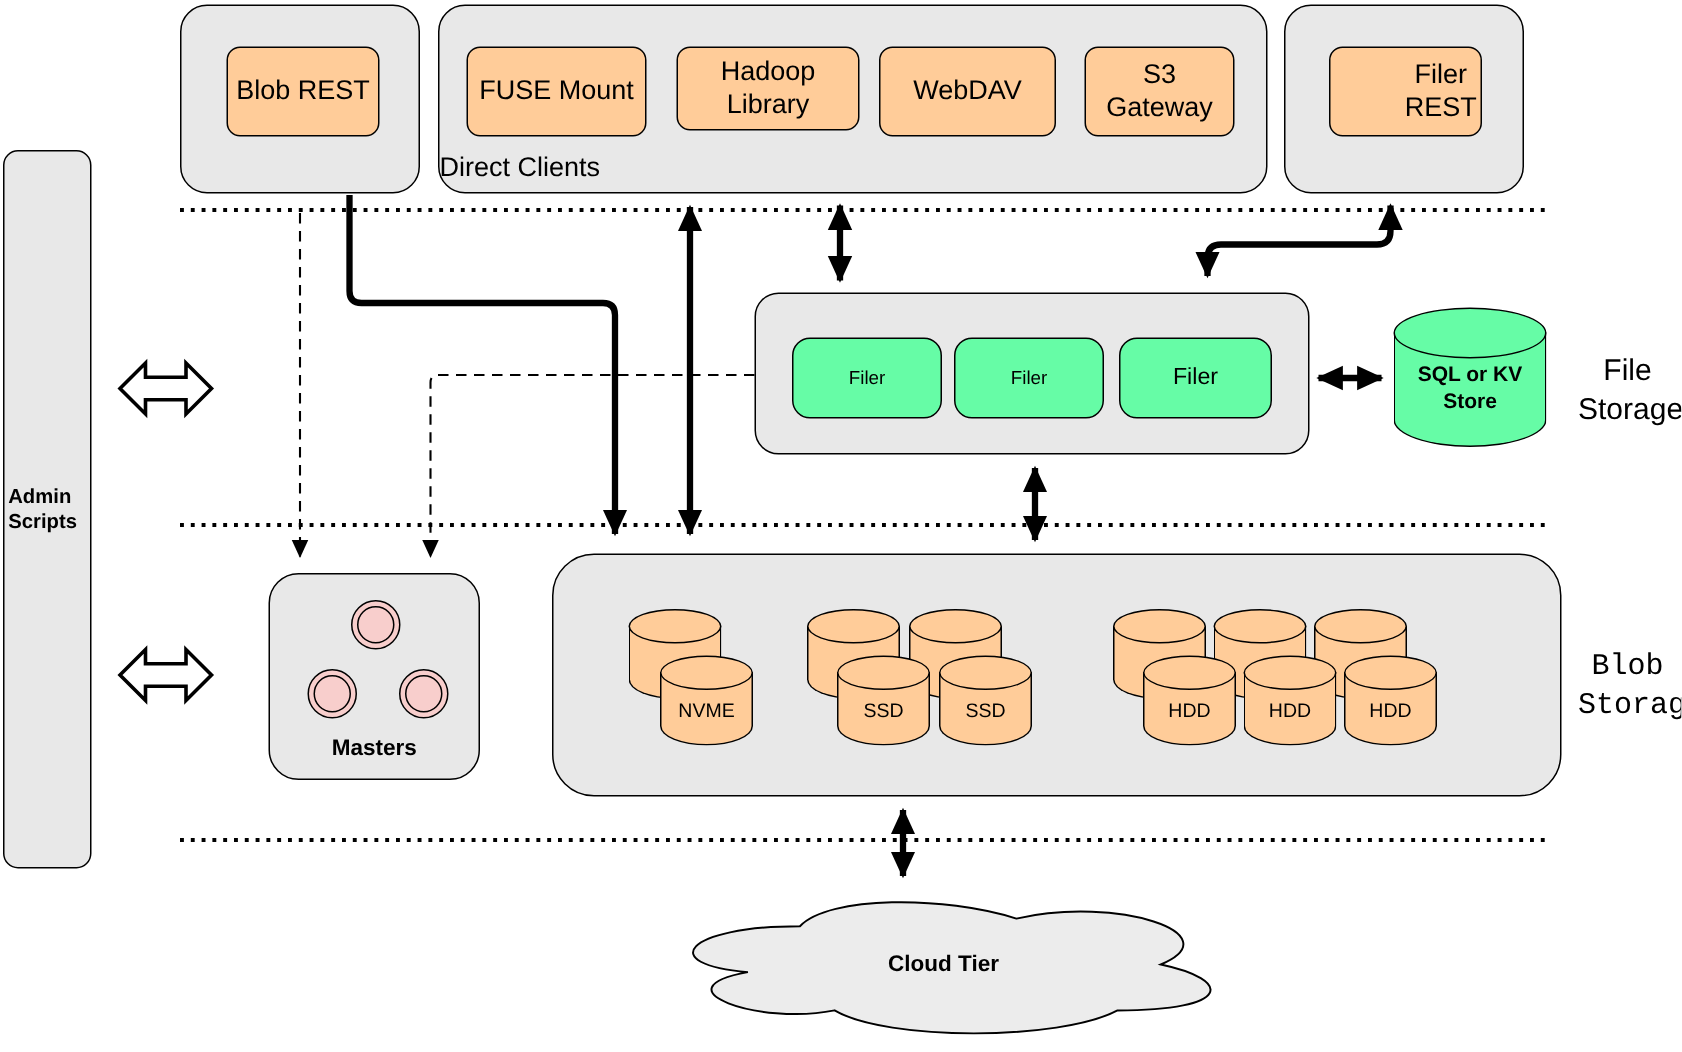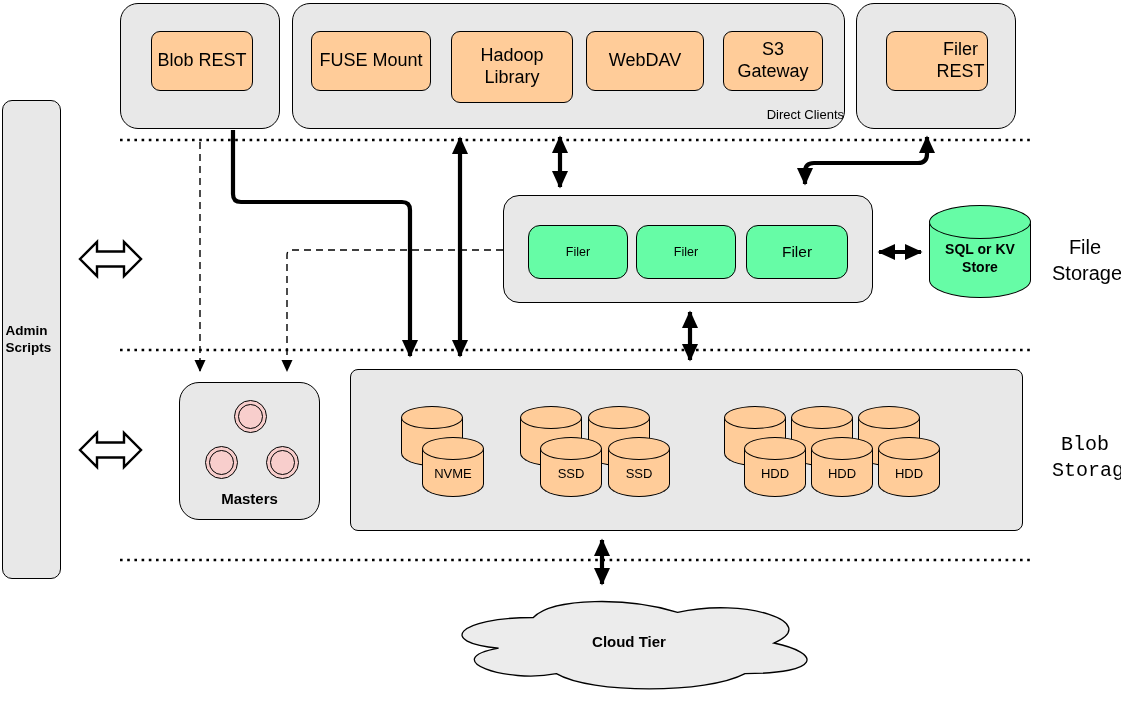--- a/index.html
+++ b/index.html
@@ -14,21 +14,21 @@
   .node{
     position:absolute;box-sizing:border-box;border:1.3px solid #000;border-radius:9px;
     display:flex;align-items:center;justify-content:center;text-align:center;
     font-size:18px;line-height:1.2;
   }
   .orange{background:var(--box_orange);}
   .green{background:var(--box_green);border-radius:12px;}
   .filer-sm{font-size:12.5px;}
   .filer-lg{font-size:15.5px;}
   .group-caption{
-    position:absolute;left:0;right:0;bottom:6px;text-align:right;font-size:13px;
+    position:absolute;left:0;right:0;bottom:6px;text-align:left;font-size:18px;
   }
   .section-label{
     position:absolute;width:66px;text-align:center;font-size:20px;line-height:1.3;
   }
   
   #admin-bar{
     position:absolute;left:2px;top:100px;width:59px;height:479px;box-sizing:border-box;
     background:var(--container_gray);border:1.3px solid #000;border-radius:10px;
     display:flex;align-items:center;justify-content:center;
   }
@@ -77,21 +77,21 @@
   <div id="admin-bar">
     <div class="lbl">Admin Scripts</div>
   </div>
 
   <div class="group" style="left:120px;top:3px;width:160px;height:126px;">
     <div class="node orange" style="left:30px;top:27px;width:102px;height:60px;">Blob REST</div>
   </div>
 
   <div class="group" style="left:292px;top:3px;width:553px;height:126px;">
     <div class="node orange" style="left:18px;top:27px;width:120px;height:60px;">FUSE Mount</div>
-    <div class="node orange" style="left:158px;top:27px;width:122px;height:72px;">Hadoop Library</div>
+    <div class="node orange" style="left:158px;top:27px;width:122px;height:56px;">Hadoop Library</div>
     <div class="node orange" style="left:293px;top:27px;width:118px;height:60px;">WebDAV</div>
     <div class="node orange" style="left:430px;top:27px;width:100px;height:60px;">S3 Gateway</div>
     <div class="group-caption">Direct Clients</div>
   </div>
 
   <div class="group" style="left:856px;top:3px;width:160px;height:126px;">
     <div class="node orange" style="left:29px;top:27px;width:102px;height:60px;padding-left:47px;">Filer REST</div>
   </div>
 
   <div class="group" style="left:503px;top:195px;width:370px;height:108px;border-radius:16px;">
@@ -106,21 +106,21 @@
 
   <div class="section-label" style="left:1052px;top:234px;">File Storage</div>
 
   <div class="group" style="left:179px;top:382px;width:141px;height:138px;border-radius:20px;">
     <div class="donut" style="left:54px;top:17px;"></div>
     <div class="donut" style="left:25px;top:63px;"></div>
     <div class="donut" style="left:86px;top:63px;"></div>
     <div id="masters-label">Masters</div>
   </div>
 
-  <div class="group" style="left:350px;top:369px;width:673px;height:162px;border-radius:8px;">
+  <div class="group" style="left:368px;top:369px;width:673px;height:162px;border-radius:28px;">
 
     <div class="cyl" style="left:50px;top:36px;"></div>
     <div class="cyl" style="left:71px;top:67px;">
       <span class="cyl-label">NVME</span>
     </div>
 
     <div class="cyl" style="left:169px;top:36px;"></div>
     <div class="cyl" style="left:237px;top:36px;"></div>
     <div class="cyl" style="left:189px;top:67px;">
       <span class="cyl-label">SSD</span>

